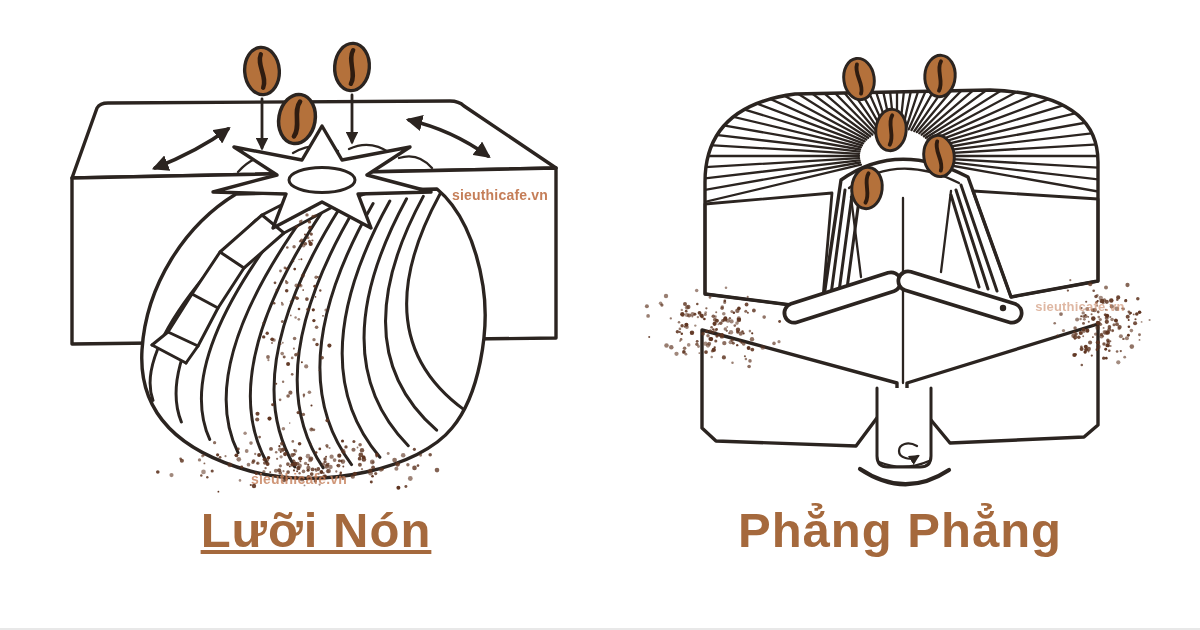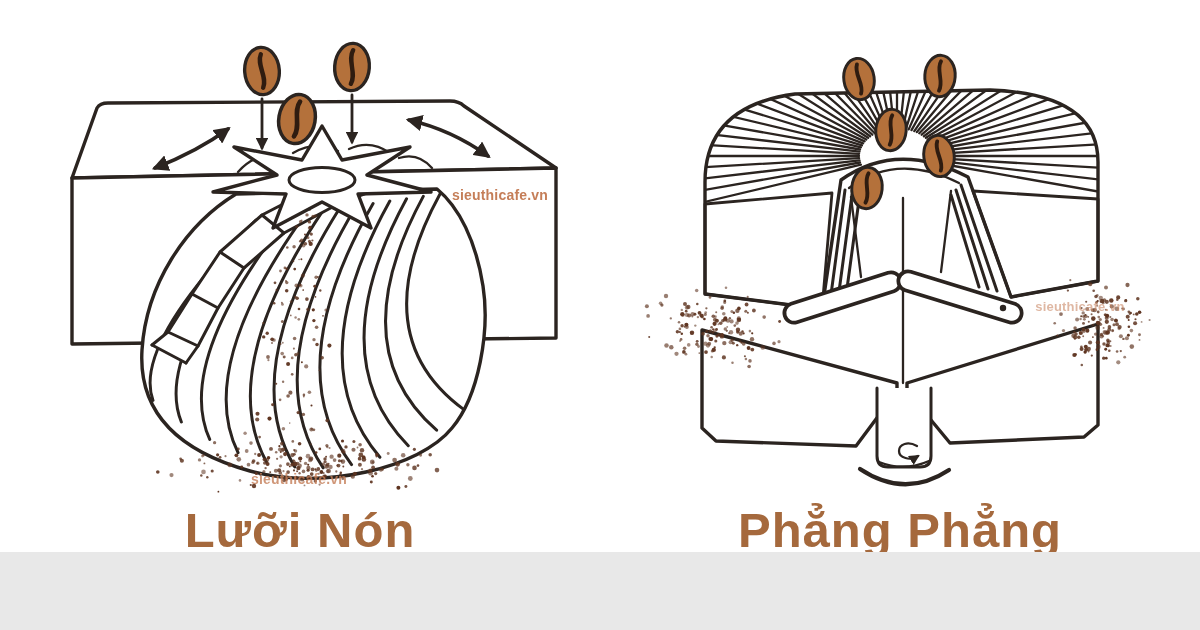--- a/index.html
+++ b/index.html
@@ -1,34 +1,34 @@
 <!DOCTYPE html>
 <html style="--ink: #2b2420; --bean: #b4713b; --beanCrease: #2f1c10; --grounds: #5e3420; --label: #a5693d; --watermark: #c57e58; --bg: #ffffff;"><head>
 <meta charset="utf-8">
 <style>
   :root{
     --ink:#2b2420; --bean:#b4713b; --beanCrease:#2f1c10; --grounds:#5e3420;
     --label:#a5693d; --watermark:#c57e58; --bg:#ffffff;
   }
   html,body{margin:0;padding:0;background:#e8e8e8;}
-  .canvas{position:relative;width:1200px;height:552px;background:var(--bg);overflow:hidden;
+  .canvas{position:relative;width:1200px;height:628px;background:var(--bg);overflow:hidden;
           font-family:"Liberation Sans","DejaVu Sans",sans-serif;}
   svg.panel{position:absolute;top:0;height:630px;width:600px;}
   #svgL{left:0;} #svgR{left:600px;}
   .ink{stroke:var(--ink);fill:none;stroke-width:3;stroke-linecap:round;stroke-linejoin:round;}
   .thick{stroke-width:3.4;} .thin{stroke-width:2.3;}
   .wfill{fill:#fff;}
   .dots circle{fill:var(--grounds);}
   text.wm{fill:var(--watermark);font-family:"Liberation Sans","DejaVu Sans",sans-serif;
           font-weight:700;font-size:14px;letter-spacing:.2px;}
   text.wm2{opacity:.8;} text.wm3{opacity:.55;font-size:13px;}
   marker path{fill:var(--ink);}
   .label{position:absolute;top:501px;width:600px;text-align:center;color:var(--label);
          font-size:49px;font-weight:700;letter-spacing:1px;line-height:1.2;}
-  #labelL{left:0;} #labelR{left:600px;}
+  #labelL{left:16px;text-decoration:underline;} #labelR{left:600px;}
 </style>
 </head>
 <body>
 
 <div class="canvas">
 
   <svg id="svgL" class="panel" viewBox="0 0 600 630">
     <defs>
       <marker id="ah" viewBox="0 0 10 10" refX="8" refY="5" markerWidth="4.6" markerHeight="4.6" orient="auto-start-reverse">
         <path d="M0,0 L10,5 L0,10 Z"></path>

